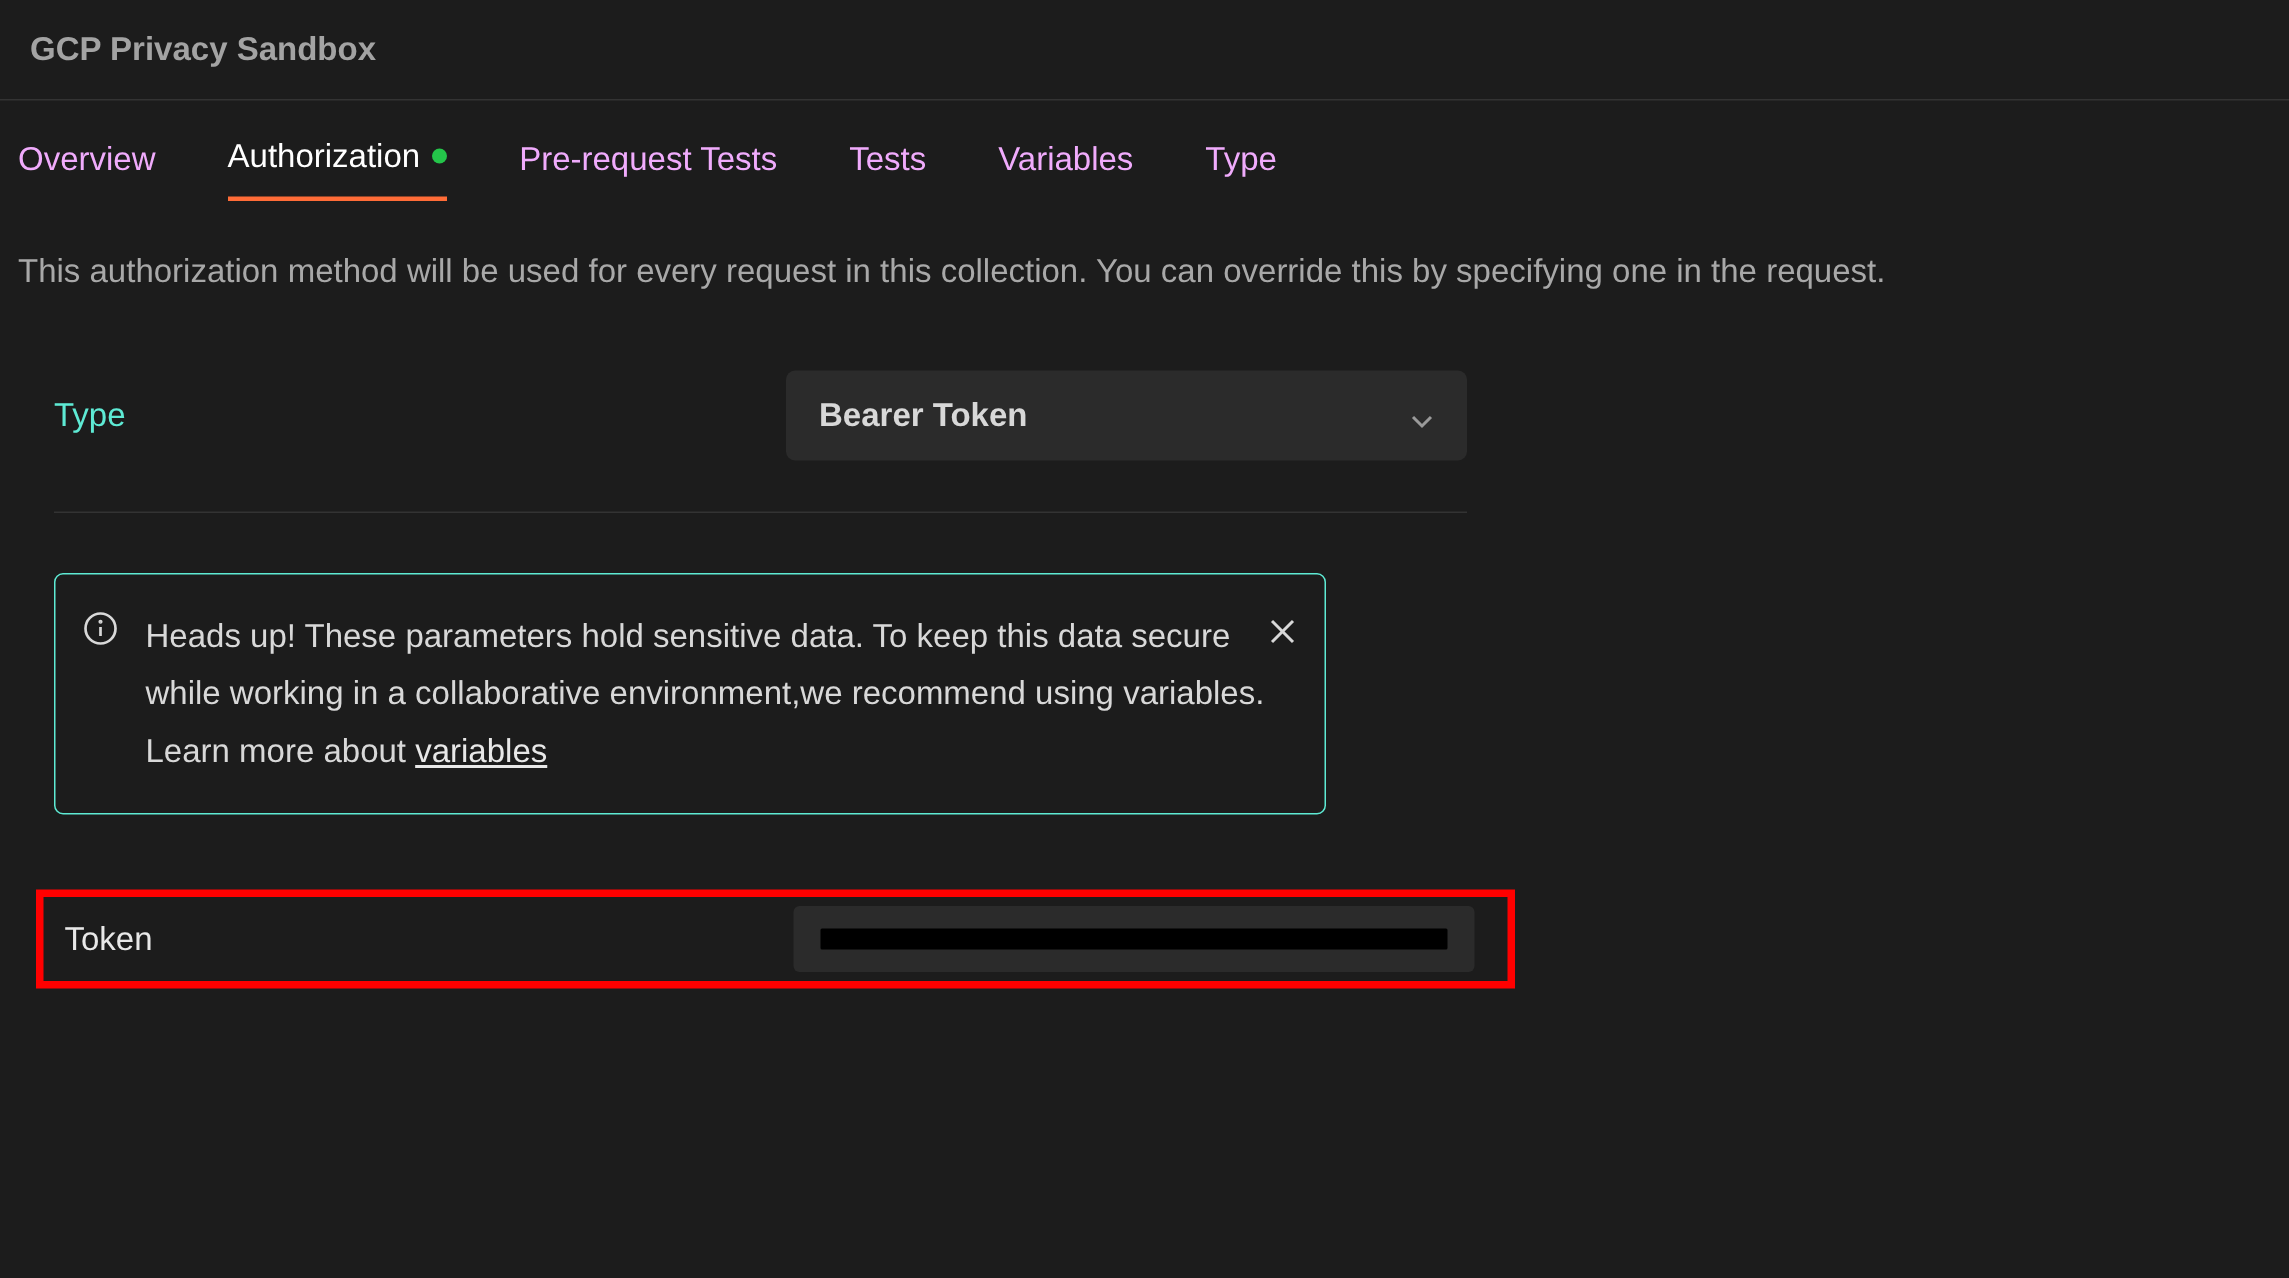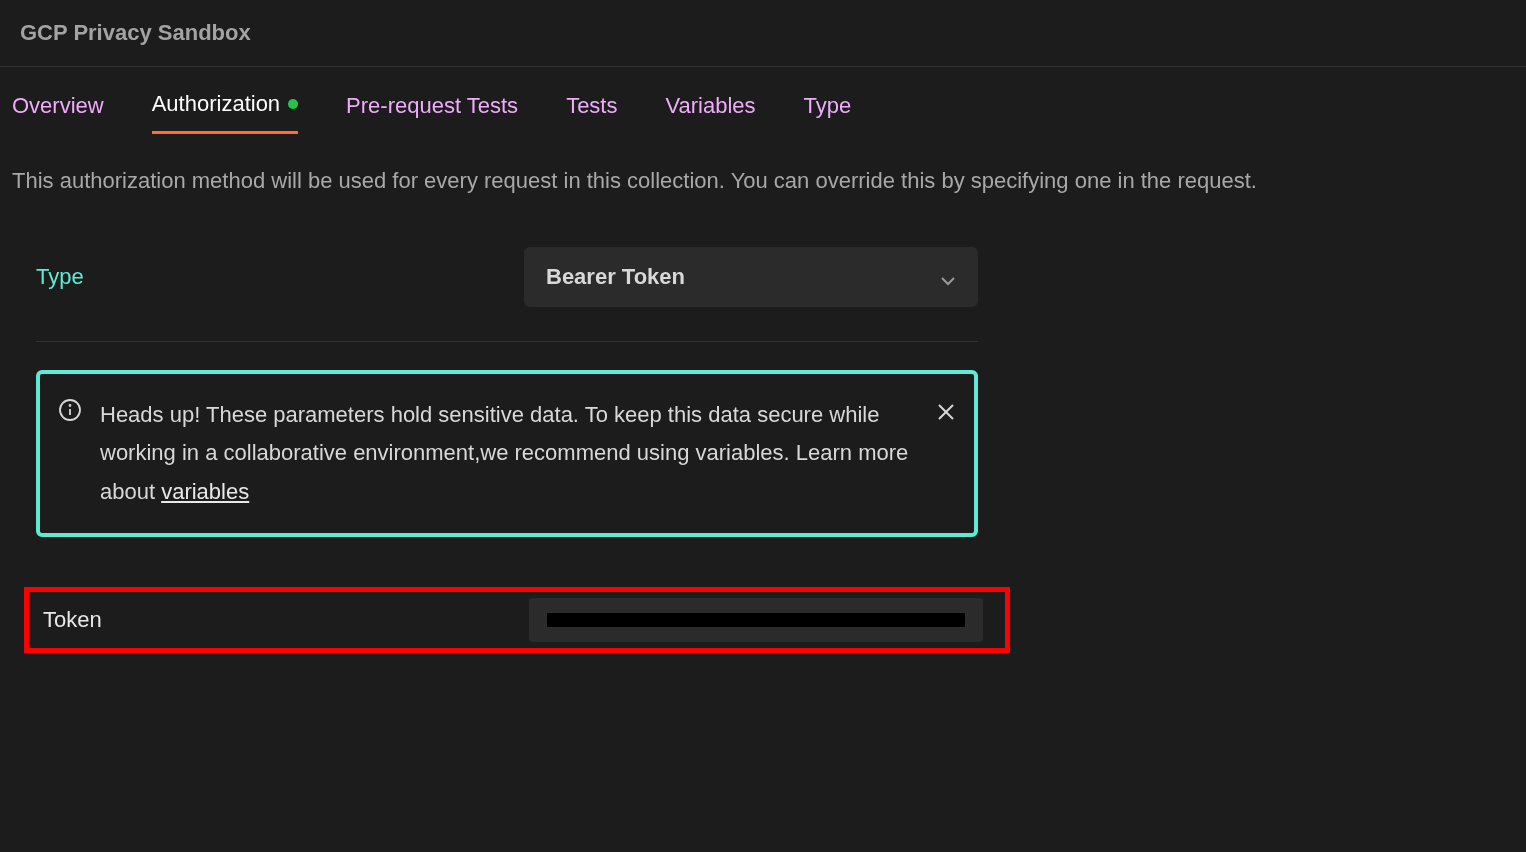--- a/index.html
+++ b/index.html
@@ -93,24 +93,24 @@
   .helper a, .alert a {
     color: #e8e8e8;
     text-decoration: underline;
   }
   .divider {
     border-top: 1px solid #333;
     margin-top: 34px;
     width: 942px;
   }
   .alert {
-    margin-top: 28px;
-    border: 4px solid #5eead4;
+    margin-top: 40px;
+    border: 1px solid #5eead4;
     border-radius: 6px;
-    width: 942px;
+    width: 848px;
     padding: 22px 20px 22px 18px;
     display: flex;
     gap: 18px;
     position: relative;
     color: #d8d8d8;
     font-size: 22px;
     line-height: 1.75;
   }
   .alert .info-icon svg {
     width: 24px; height: 24px;

